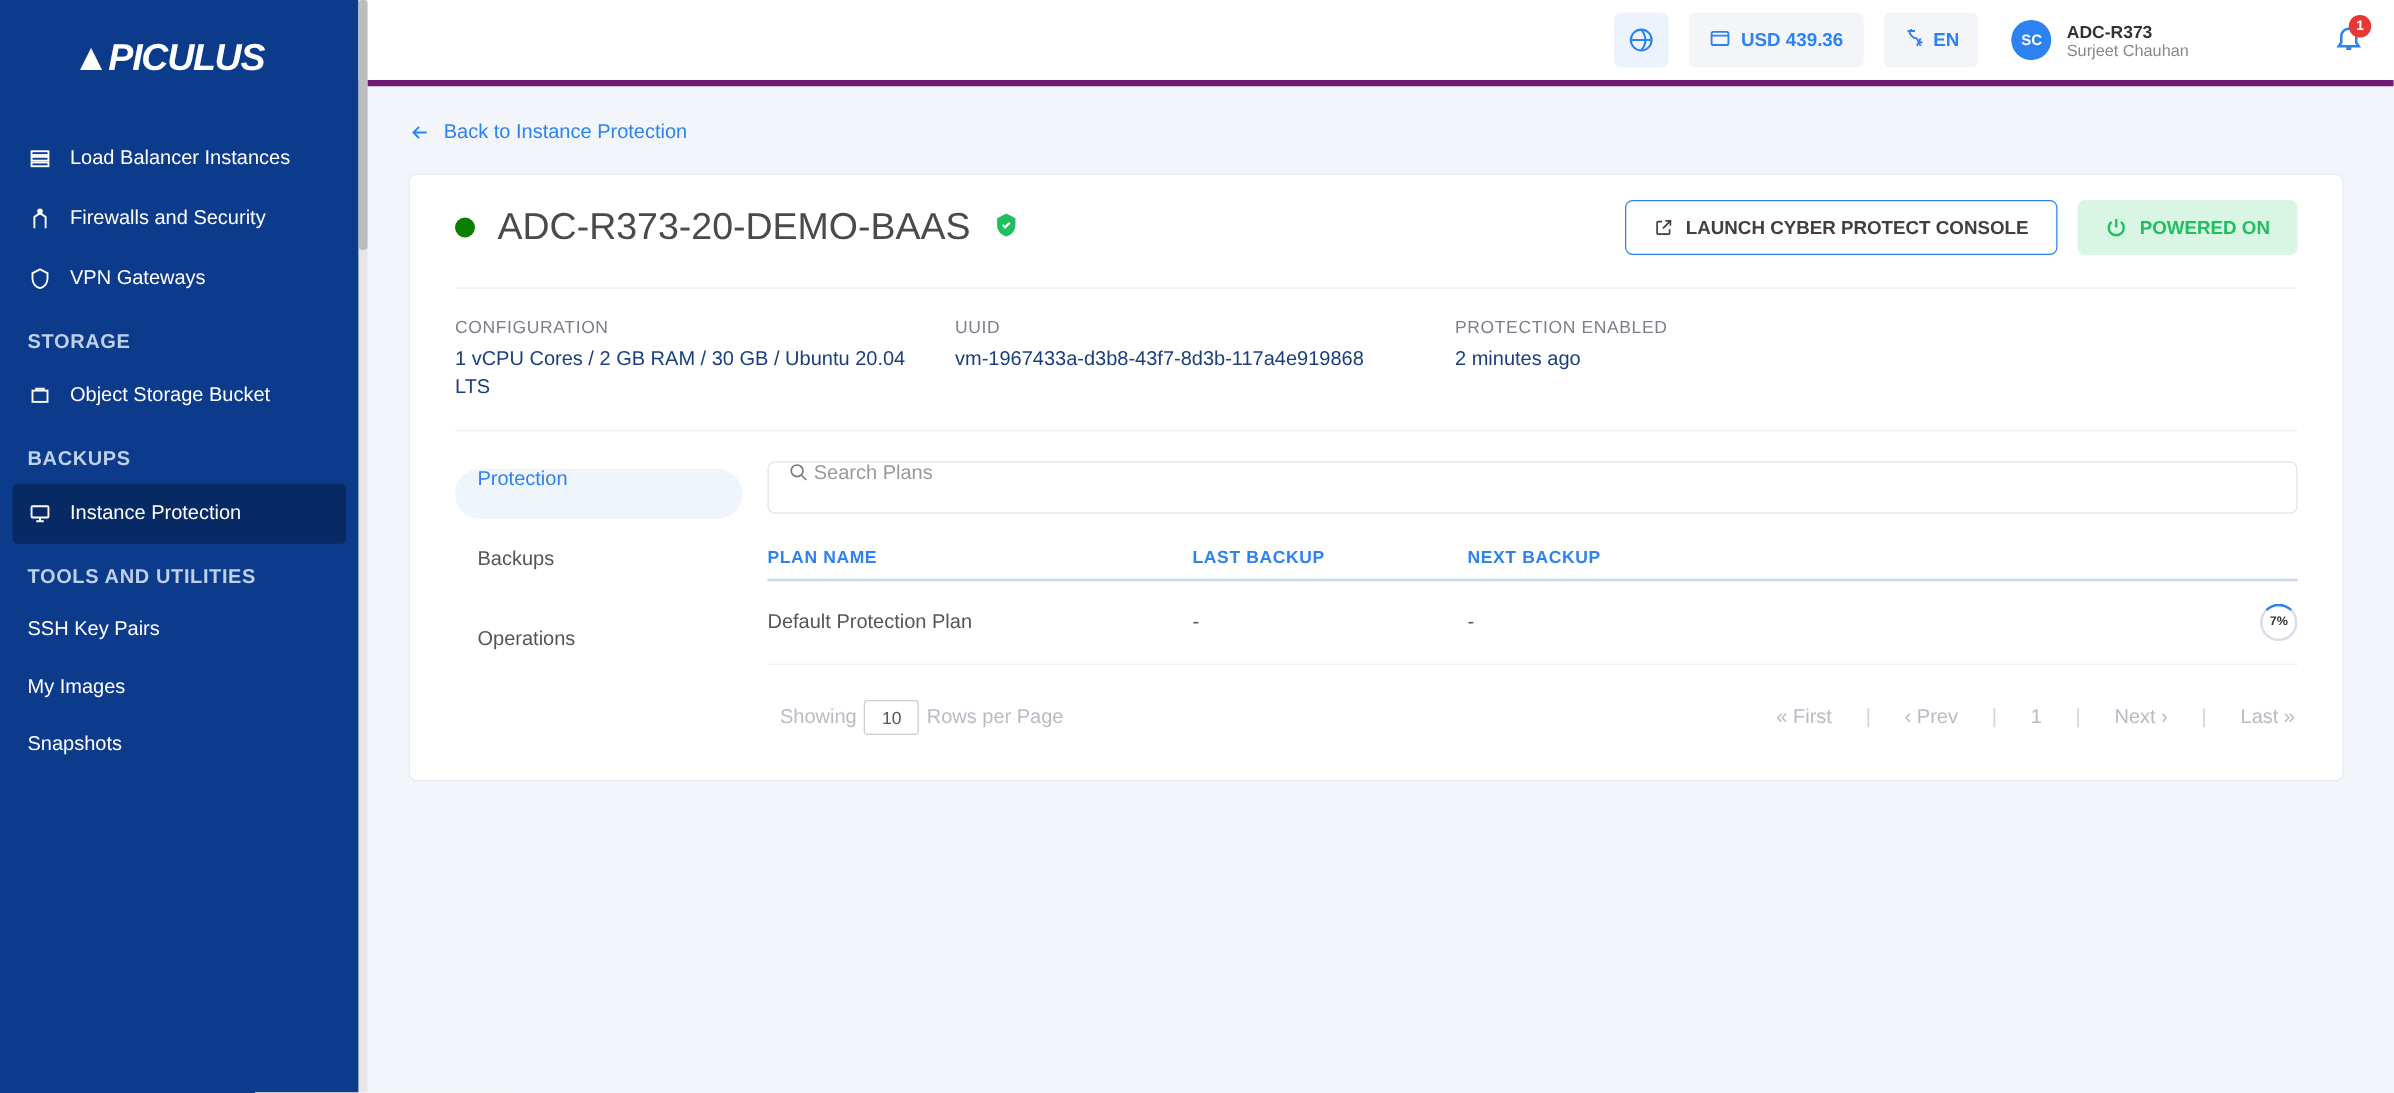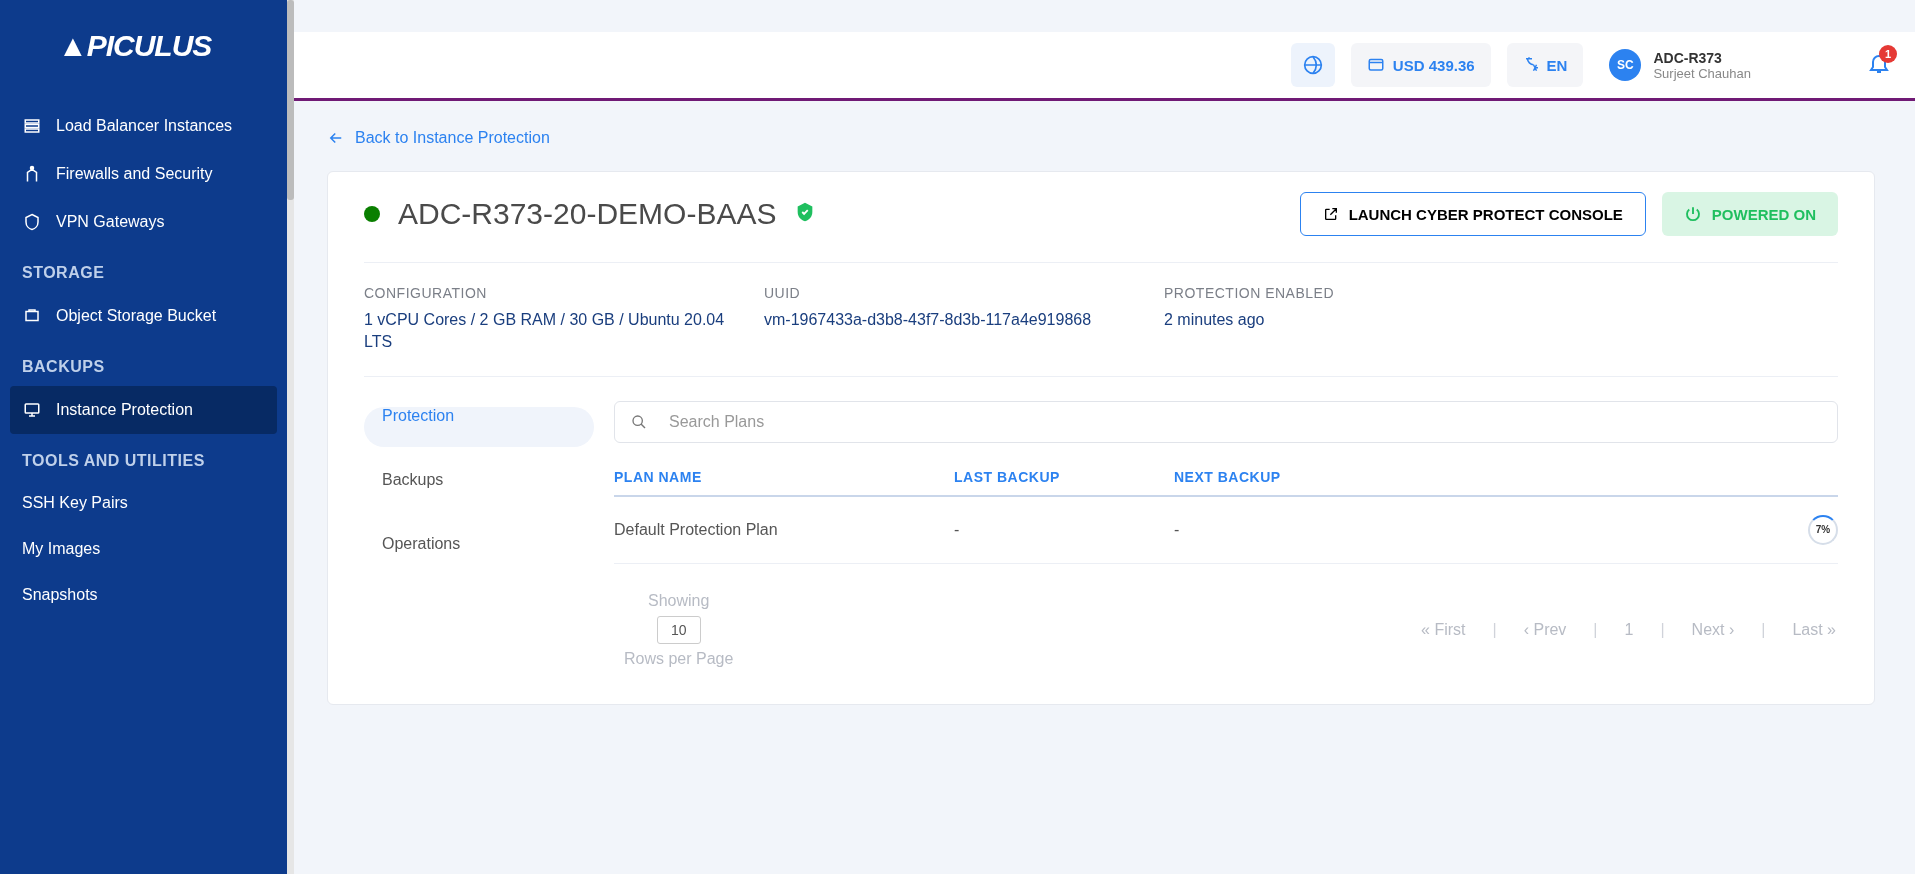--- a/index.html
+++ b/index.html
@@ -13,69 +13,69 @@
   .nav-item { display: flex; align-items: center; padding: 14px 22px; cursor: pointer; font-size: 16px; color: #fff; }
   .nav-item.active { background: #072a64; border-radius: 4px; margin: 0 10px; padding-left: 12px; padding-right: 12px;}
   .nav-icon { width: 20px; height: 20px; margin-right: 14px; display: inline-flex; align-items: center; justify-content: center; flex-shrink:0; }
 
   
   .scroll-track { position:absolute; left:287px; top:0; bottom:0; width:7px; background:#e6e6e6; }
   .scroll-thumb { position:absolute; left:0; right:0; top:0; height:200px; background:#bcbcbc; border-radius:3px; }
 
   
   .main { flex: 1; display: flex; flex-direction: column; background:#f2f5fa; }
-  .topbar { height: 69px; background:#fff; border-bottom:3px solid #701a75; display:flex; align-items:center; justify-content:flex-end; padding: 0 24px 0 40px; gap:16px;margin-top:32px; }
+  .topbar { height: 69px; background:#fff; border-bottom:5px solid #701a75; display:flex; align-items:center; justify-content:flex-end; padding: 0 24px 0 40px; gap:16px; }
   .icon-btn { width:44px; height:44px; border-radius:6px; background:#edf3fc; display:flex; align-items:center; justify-content:center; cursor:pointer; color:#2c82f0; }
   .balance-btn { height:44px; border-radius:6px; background:#f4f5f8; display:flex; align-items:center; padding:0 16px; cursor:pointer; color:#2c82f0; font-weight:600; font-size:15px; gap:8px;}
   .lang-btn { height:44px; border-radius:6px; background:#f4f5f8; display:flex; align-items:center; padding:0 16px; cursor:pointer; color:#2c82f0; font-weight:600; gap:6px; font-size:15px; }
   .user-block { display:flex; align-items:center; gap:12px; margin-left:10px; cursor:pointer; }
   .avatar { width:32px; height:32px; border-radius:50%; background:#2c82f0; color:#fff; font-size:12px; font-weight:600; display:flex; align-items:center; justify-content:center;}
   .user-text .uid { font-weight:700; font-size:14px; color:#333;}
   .user-text .uname { font-size:13px; color:#888;}
   .bell-wrap { position:relative; margin-left:100px; cursor:pointer;}
   .bell-wrap .badge { position:absolute; top:-6px; right:-6px; background:#e53935; color:#fff; font-size:11px; width:18px; height:18px; border-radius:50%; display:flex; align-items:center; justify-content:center; font-weight:700;}
 
   .content { padding: 28px 40px; flex:1; overflow:auto; }
   .back-link { color:#2c82f0; display:flex; align-items:center; gap:10px; font-size:16px; cursor:pointer; margin-bottom:24px; }
 
   .card { background:#fff; border:1px solid #e6e9ef; border-radius:6px; padding: 20px 36px 36px; }
   .card-header { display:flex; align-items:center; justify-content:space-between; padding-bottom:26px; border-bottom:1px solid #eceff5; }
   .title-group { display:flex; align-items:center; gap:18px;}
   .status-dot { width:16px; height:16px; border-radius:50%; background:#0a7f00; }
   .inst-title { font-size:30px; font-weight:400; color:#4a4a4a; }
   .shield-ic { color:#1fbf5f; }
-  .btn-outline { border:1px solid #2c82f0; color:#000000; background:#fff; height:44px; padding:0 22px; border-radius:6px; font-weight:600; display:flex; align-items:center; gap:10px; cursor:pointer; font-size:15px;}
+  .btn-outline { border:1px solid #2c82f0; color:#404040; background:#fff; height:44px; padding:0 22px; border-radius:6px; font-weight:600; display:flex; align-items:center; gap:10px; cursor:pointer; font-size:15px;}
   .btn-power { background:#d9f5e4; color:#1fbf5f; height:44px; padding:0 22px; border-radius:6px; font-weight:600; display:flex; align-items:center; gap:10px; font-size:15px;}
 
   .meta-row { display:flex; padding:22px 0; border-bottom:1px solid #eceff5; gap:20px; }
   .meta-col { flex-shrink:0; }
   .meta-col.c1 { width:380px; }
   .meta-col.c2 { width:380px; }
   .meta-label { color:#7b7f88; font-size:14px; letter-spacing:0.5px; margin-bottom:8px; }
   .meta-value { color:#1a3e7e; font-size:16px; line-height:1.4; }
 
   .lower { display:flex; gap:20px; margin-top:24px;}
   .tab-col { width:230px; display:flex; flex-direction:column; gap:24px; padding-top:6px;}
   .tab-pill { height:40px; border-radius:20px; display:flex; align-items:flex-start; padding:0 18px; font-size:16px; cursor:pointer; color:#555;}
   .tab-pill.active { background:#f0f4fb; color:#2c82f0; }
 
   .table-col { flex:1; }
-  .search-wrap { border:1px solid #e1e4ea; border-radius:6px; height:42px; display:flex; align-items:center; padding:0 16px; gap:22px; margin-bottom:26px;}
+  .search-wrap { border:1px solid #e1e4ea; border-radius:6px; height:42px; display:flex; align-items:flex-start; padding:0 16px; gap:4px; margin-bottom:26px;}
   .search-wrap input { border:none; outline:none; flex:1; font-size:16px; color:#555; background:transparent;}
   .search-wrap input::placeholder { color:#999;}
   .tbl-head { display:flex; color:#2c82f0; font-size:14px; font-weight:600; letter-spacing:0.5px; border-bottom:2px solid #c9d6ea; padding-bottom:10px;}
   .tbl-row { display:flex; border-bottom:1px solid #eceff5; padding:18px 0; color:#555; font-size:16px; align-items:center;}
   .col-plan { flex:0 0 340px;}
   .col-last { flex:0 0 220px;}
   .col-next { flex:1;}
   .col-pct { flex:0 0 40px; display:flex; justify-content:flex-end;}
   .pct-circle { width:30px; height:30px; border:2px solid #d6dee9; border-top-color:#2c82f0; border-radius:50%; display:flex; align-items:center; justify-content:center; font-size:10px; font-weight:700; color:#333;}
 
   .pager { display:flex; align-items:center; justify-content:space-between; margin-top:28px; color:#b7bbc4; font-size:16px;}
-  .pager .left { display:flex; align-items:center; gap:6px; margin-left:10px;flex-direction:column;}
+  .pager .left { display:flex; align-items:center; gap:6px; margin-left:10px;}
   .rows-input { width:44px; height:28px; border:1px solid #ccc; text-align:center; border-radius:3px; font-size:14px; color:#555;}
   .pager .right { display:flex; align-items:center; gap:21px;}
   .pg-item { cursor:pointer; padding:0 2px; }
   .sep { color:#d0d3da; padding:0 4px;}
 
 </style>
 </head>
 <body>
 
 <div class="app">

